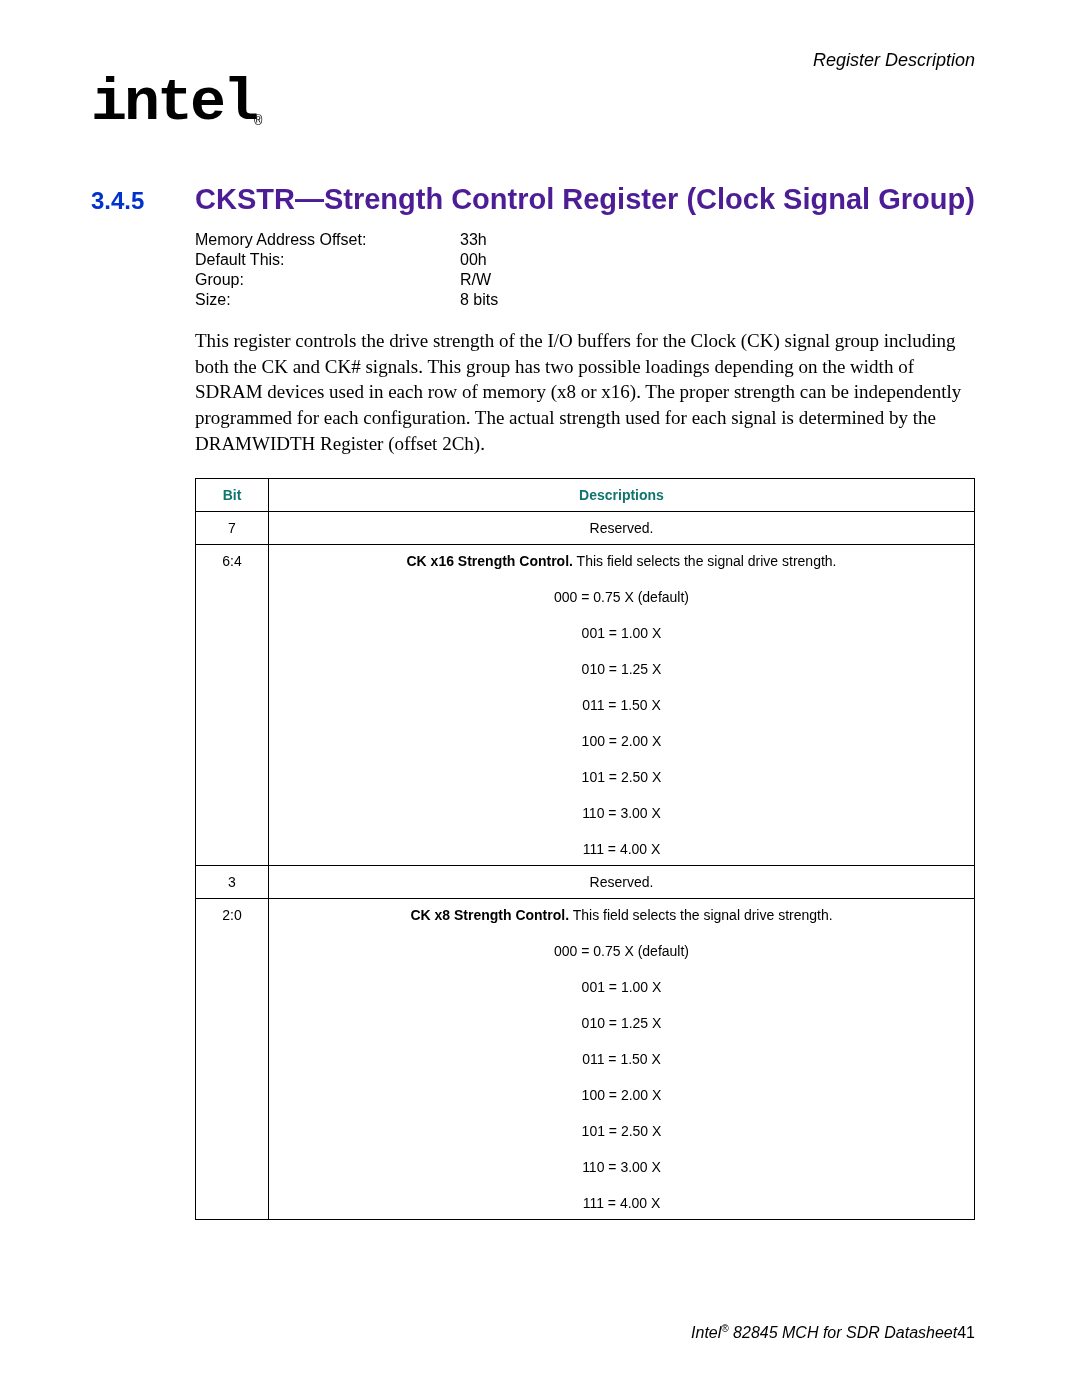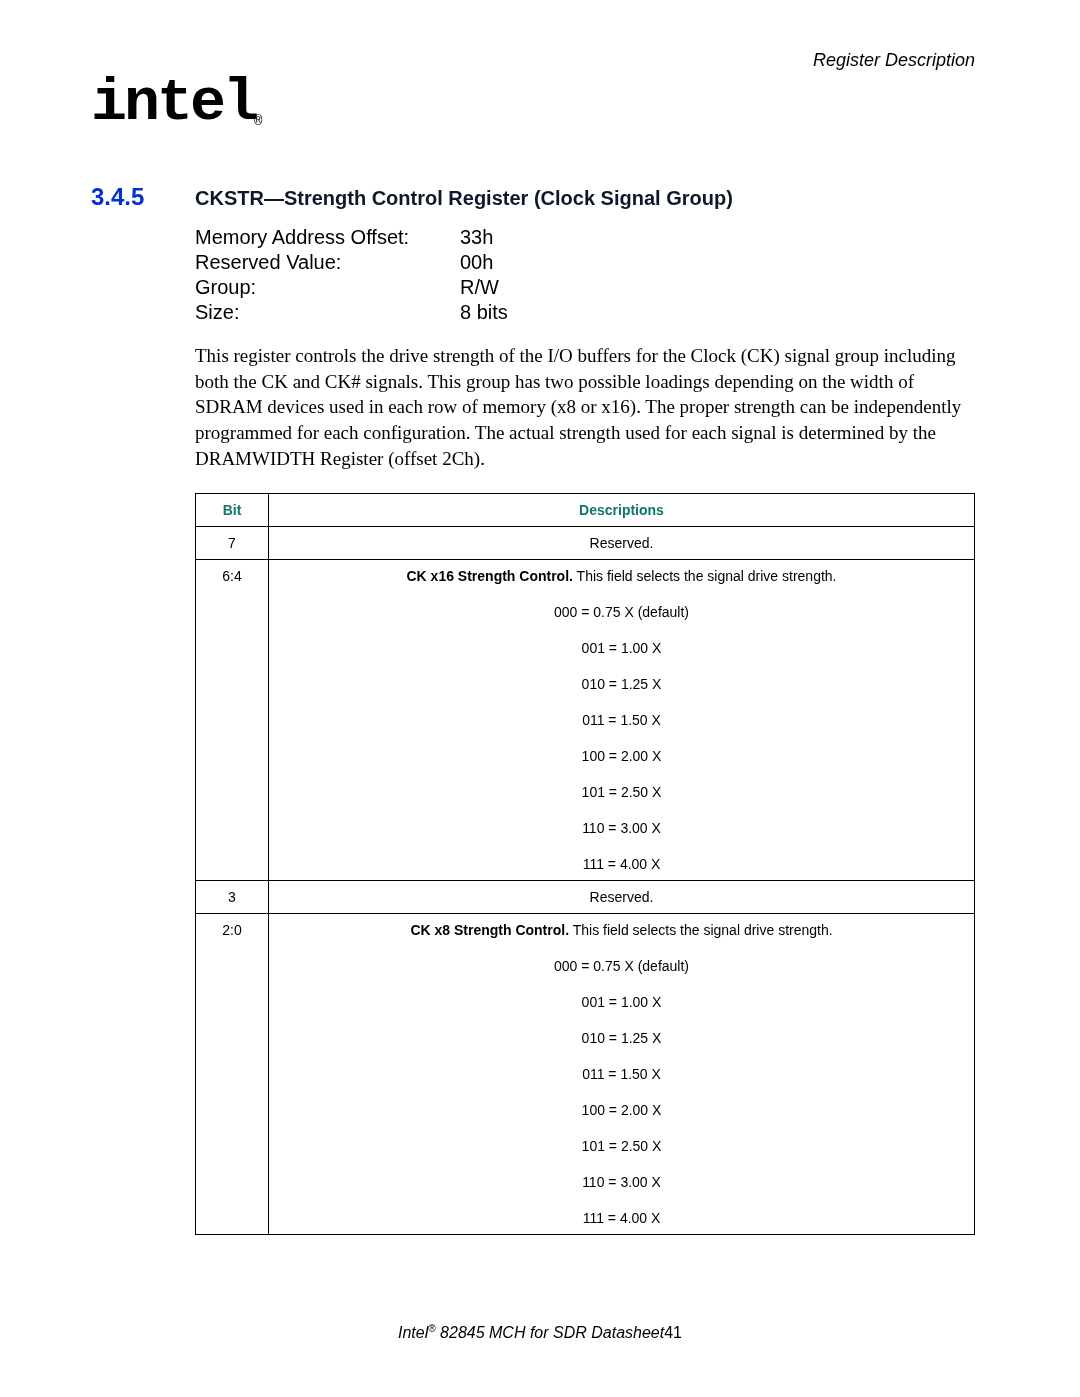--- a/index.html
+++ b/index.html
@@ -45,29 +45,29 @@
     margin-bottom: 14px;
   }
   .heading-num {
     color: #0033cc;
     font-size: 24px;
     font-weight: 700;
     width: 104px;
     flex: 0 0 104px;
   }
   .heading-title {
-    color: #0f172a;
-    font-size: 20px;
+    color: #4c1d95;
+    font-size: 29px;
     font-weight: 700;
   }
   .content-indent {
     margin-left: 104px;
   }
   .meta-table {
-    font-size: 20px;
+    font-size: 16px;
     border-collapse: collapse;
     margin-bottom: 18px;
   }
   .meta-table td {
     padding: 1px 0;
     white-space: nowrap;
   }
   .meta-label { width: 265px; }
   .desc-paragraph {
     font-family: Georgia, "Times New Roman", serif;
@@ -101,21 +101,21 @@
   }
   .opt-line {
     margin-top: 20px;
   }
   .footer {
     position: absolute;
     left: 105px;
     right: 105px;
     bottom: 55px;
     display: flex;
-    justify-content: center;
+    justify-content: flex-end;
     align-items: baseline;
     font-size: 16px;
   }
   .footer-left {
     font-style: italic;
   }
   .footer-left sup {
     font-size: 10px;
   }
 </style>
@@ -137,21 +137,21 @@
 
   <div class="content-indent">
 
     <table class="meta-table">
       <tbody id="meta-body">
           <tr>
             <td class="meta-label">Memory Address Offset:</td>
             <td>33h</td>
           </tr>
           <tr>
-            <td class="meta-label">Reserved Value:</td>
+            <td class="meta-label">Default This:</td>
             <td>00h</td>
           </tr>
           <tr>
             <td class="meta-label">Group:</td>
             <td>R/W</td>
           </tr>
           <tr>
             <td class="meta-label">Size:</td>
             <td>8 bits</td>
           </tr>

